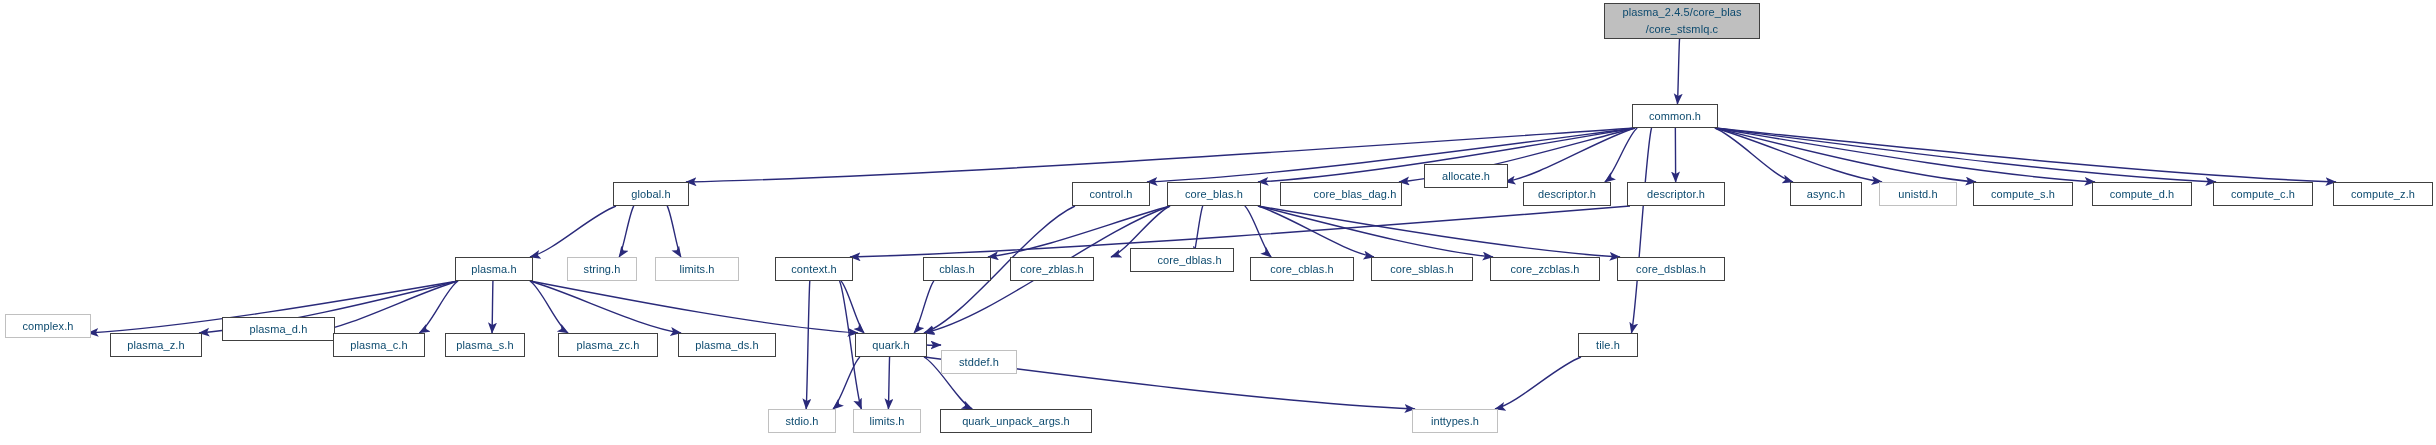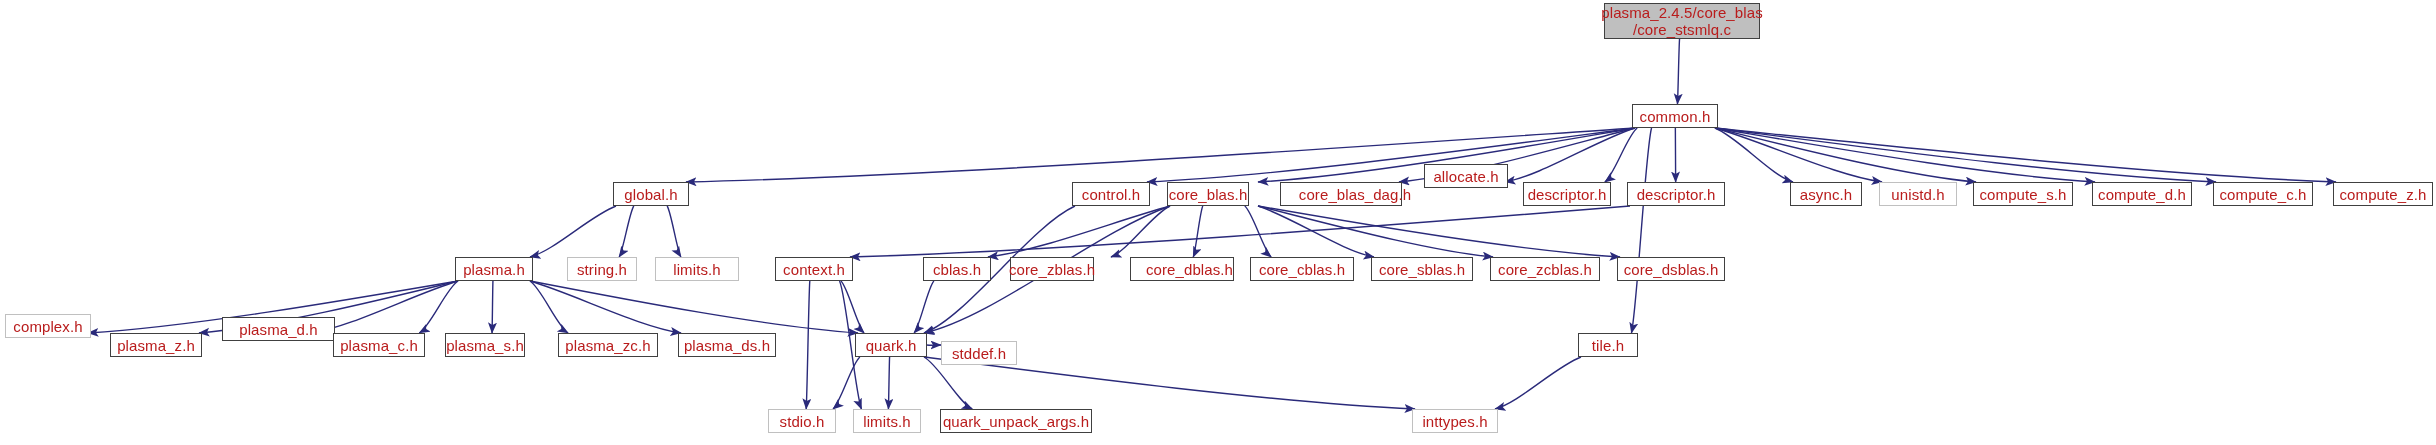--- a/index.html
+++ b/index.html
@@ -1,21 +1,21 @@
 <!DOCTYPE html>
 <html><head>
 <meta charset="utf-8">
 <style>
   html,body{margin:0;padding:0;background:#ffffff;}
   #canvas{position:relative;width:2436px;height:445px;background:#ffffff;
           font-family:"Liberation Sans",sans-serif;overflow:hidden;}
   #edges{position:absolute;left:0;top:0;width:2436px;height:445px;}
   .node{position:absolute;box-sizing:border-box;display:flex;align-items:center;
         justify-content:center;text-align:center;background:#ffffff;
-        border:1px solid #404040;color:#b91c1c;font-size:15px;line-height:17px;
+        border:1px solid #404040;color:#0c4a6e;font-size:11px;line-height:17px;
         letter-spacing:.1px;white-space:pre-line;}
   .node.sys{border-color:#c0c0c0;}
   .node.root{background:#bfbfbf;border-color:#404040;}
 </style>
 </head>
 <body>
 
 <div id="canvas">
   <svg id="edges" viewBox="0 0 2436 445" xmlns="http://www.w3.org/2000/svg">
       <defs>
@@ -69,50 +69,50 @@
       <path d="M1581,357 C1555.2,366.844 1519.08,402.76 1495,409" fill="none" stroke="#2a2a7a" stroke-width="1.4" marker-end="url(#ah)"></path>
       <path d="M1630,206 C1396,224.9 1068.4,250.88 850,257" fill="none" stroke="#2a2a7a" stroke-width="1.4" marker-end="url(#ah)"></path>
       <path d="M933.9,281 C927.96,287.2692 919.644,326.76 914.1,333" fill="none" stroke="#2a2a7a" stroke-width="1.4" marker-end="url(#ah)"></path>
     </svg>
   <div id="nodes">
       <div class="node root" style="left: 1604px; top: 3px; width: 156px; height: 36px;">plasma_2.4.5/core_blas
 /core_stsmlq.c</div>
       <div class="node" style="left: 1632px; top: 104px; width: 86px; height: 24px;">common.h</div>
       <div class="node" style="left: 613px; top: 182px; width: 76px; height: 24px;">global.h</div>
       <div class="node" style="left: 1072px; top: 182px; width: 78px; height: 24px;">control.h</div>
-      <div class="node" style="left: 1167px; top: 182px; width: 82px; height: 24px; text-align: center;">core_blas.h</div>
+      <div class="node" style="left: 1167px; top: 182px; width: 94px; height: 24px; text-align: center;">core_blas.h</div>
       <div class="node" style="left: 1280px; top: 182px; width: 122px; height: 24px; padding-left: 28px;">core_blas_dag.h</div>
       <div class="node" style="left: 1424px; top: 164px; width: 84px; height: 24px;">allocate.h</div>
       <div class="node" style="left: 1523px; top: 182px; width: 88px; height: 24px;">descriptor.h</div>
       <div class="node" style="left: 1627px; top: 182px; width: 98px; height: 24px;">descriptor.h</div>
       <div class="node" style="left: 1790px; top: 182px; width: 72px; height: 24px;">async.h</div>
       <div class="node sys" style="left: 1879px; top: 182px; width: 78px; height: 24px;">unistd.h</div>
       <div class="node" style="left: 1973px; top: 182px; width: 100px; height: 24px;">compute_s.h</div>
       <div class="node" style="left: 2092px; top: 182px; width: 100px; height: 24px;">compute_d.h</div>
       <div class="node" style="left: 2213px; top: 182px; width: 100px; height: 24px;">compute_c.h</div>
       <div class="node" style="left: 2333px; top: 182px; width: 100px; height: 24px;">compute_z.h</div>
       <div class="node" style="left: 455px; top: 257px; width: 78px; height: 24px;">plasma.h</div>
       <div class="node sys" style="left: 567px; top: 257px; width: 70px; height: 24px;">string.h</div>
       <div class="node sys" style="left: 655px; top: 257px; width: 84px; height: 24px;">limits.h</div>
       <div class="node" style="left: 775px; top: 257px; width: 78px; height: 24px;">context.h</div>
       <div class="node" style="left: 923px; top: 257px; width: 68px; height: 24px;">cblas.h</div>
       <div class="node" style="left: 1010px; top: 257px; width: 84px; height: 24px;">core_zblas.h</div>
-      <div class="node" style="left: 1130px; top: 257px; width: 104px; height: 24px; padding-left: 15px;">core_dblas.h</div>
+      <div class="node" style="left: 1130px; top: 248px; width: 104px; height: 24px; padding-left: 15px;">core_dblas.h</div>
       <div class="node" style="left: 1250px; top: 257px; width: 104px; height: 24px;">core_cblas.h</div>
       <div class="node" style="left: 1371px; top: 257px; width: 102px; height: 24px;">core_sblas.h</div>
       <div class="node" style="left: 1490px; top: 257px; width: 110px; height: 24px;">core_zcblas.h</div>
       <div class="node" style="left: 1617px; top: 257px; width: 108px; height: 24px;">core_dsblas.h</div>
       <div class="node sys" style="left: 5px; top: 314px; width: 86px; height: 24px;">complex.h</div>
       <div class="node" style="left: 110px; top: 333px; width: 92px; height: 24px;">plasma_z.h</div>
       <div class="node" style="left: 222px; top: 317px; width: 113px; height: 24px;">plasma_d.h</div>
       <div class="node" style="left: 333px; top: 333px; width: 92px; height: 24px;">plasma_c.h</div>
       <div class="node" style="left: 445px; top: 333px; width: 80px; height: 24px;">plasma_s.h</div>
       <div class="node" style="left: 558px; top: 333px; width: 100px; height: 24px;">plasma_zc.h</div>
       <div class="node" style="left: 678px; top: 333px; width: 98px; height: 24px;">plasma_ds.h</div>
       <div class="node" style="left: 855px; top: 333px; width: 72px; height: 24px;">quark.h</div>
-      <div class="node sys" style="left: 941px; top: 341px; width: 76px; height: 24px;">stddef.h</div>
+      <div class="node sys" style="left: 941px; top: 350px; width: 76px; height: 24px;">stddef.h</div>
       <div class="node" style="left: 1578px; top: 333px; width: 60px; height: 24px;">tile.h</div>
       <div class="node sys" style="left: 768px; top: 409px; width: 68px; height: 24px;">stdio.h</div>
       <div class="node sys" style="left: 853px; top: 409px; width: 68px; height: 24px;">limits.h</div>
       <div class="node" style="left: 940px; top: 409px; width: 152px; height: 24px;">quark_unpack_args.h</div>
       <div class="node sys" style="left: 1412px; top: 409px; width: 86px; height: 24px;">inttypes.h</div>
     </div>
 </div>
 
 </body></html>

